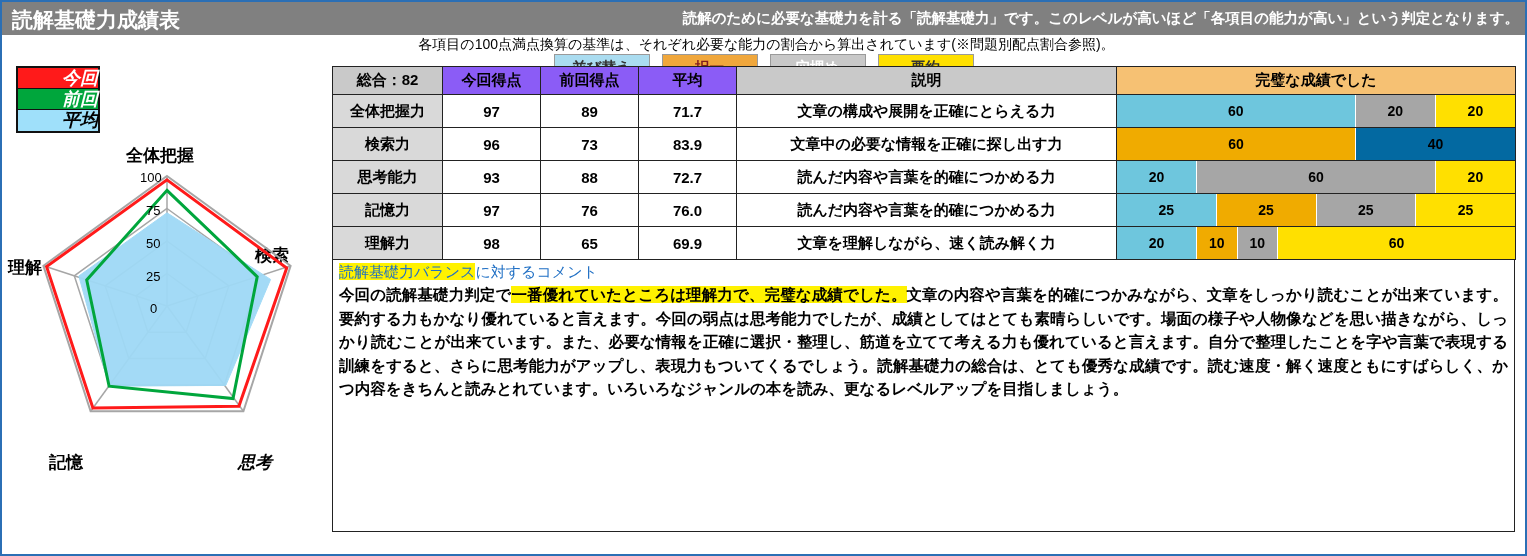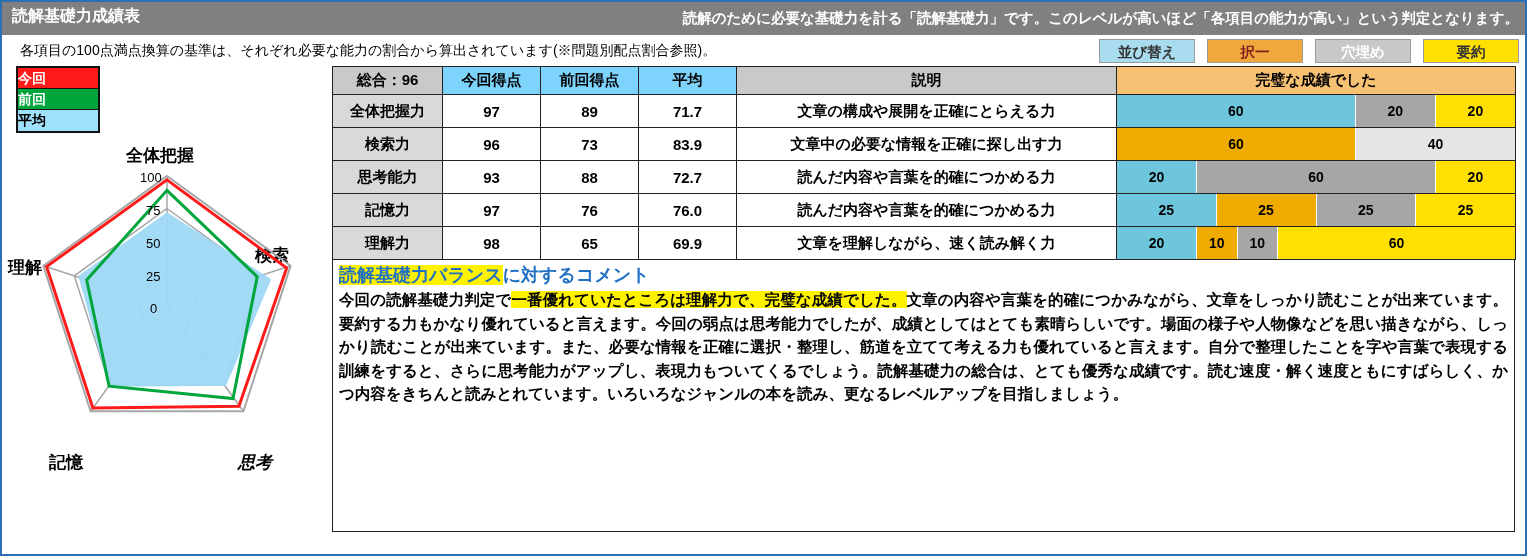--- a/index.html
+++ b/index.html
@@ -21,38 +21,39 @@
   .header {
     display:flex; align-items:stretch;
     height:34px;
     background:#808080;
     border-bottom:1px solid #ffffff;
   }
   .title-box {
     background:#808080;
     color:#ffffff;
     font-weight:bold;
-    font-size:16px;
+    font-size:21px;
     padding:4px 10px 0 10px;
     white-space:nowrap;
   }
   .header-sub {
     flex:1;
     color:#ffffff;
     font-weight:bold;
     font-size:14.5px;
     display:flex; align-items:center; justify-content:flex-end;
     padding-right:6px;
     white-space:nowrap;
   }
   
   .noterow {
     display:flex; align-items:center;
     height:30px;
-    padding-left:18px;
+    padding-left:6px;
+    flex-direction:column;
   }
   .note-text {
     font-size:14px;
     white-space:nowrap;
     flex:1;
   }
   .tabs { display:flex; gap:12px; padding-right:6px; }
   .tab {
     width:96px; height:24px; line-height:24px;
     text-align:center; font-size:14.5px; font-weight:bold;
@@ -74,24 +75,25 @@
   }
   .legend {
     position:absolute; left:14px; top:0px;
     border:2px solid #111;
     background:#fff;
     width:84px;
     z-index:4;
   }
   .legend-item {
     height:21px; line-height:21px;
-    font-size:14px; font-weight:bold;
-    text-align:left;
+    font-size:18px; font-weight:bold;
+    text-align:right;
     border-bottom:1px solid #111;
     color:#000;
+    font-style:italic;
   }
   .legend-item:last-child { border-bottom:none; }
   .lg-now  { background:#ff1a1a; color:#ffffff; }
   .lg-prev { background:#00a63c; color:#ffffff; }
   .lg-avg  { background:#9fe0fa; color:#000000; }
 
   .axis-label {
     position:absolute; font-size:17px; font-weight:bold; color:#000;
   }
   .radar-svg { position:absolute; left:20px; top:70px; }
@@ -102,21 +104,21 @@
   table.grid { border-collapse:collapse; width:1183px; table-layout:fixed; }
   table.grid td, table.grid th {
     border:1px solid #222;
     font-size:15px;
     height:28px;
     text-align:center;
     font-weight:bold;
     padding:0 2px;
   }
   .th-gray   { background:#c9c9c9; }
-  .th-green  { background:#7dd3fc; }
+  .th-green  { background:#8b5cf6; }
   .th-orange { background:#f6c173; }
   .rowhead   { background:#d9d9d9; }
   .desc { text-align:left; padding-left:6px; font-weight:bold; background:#ffffff; }
   .valcell { background:#ffffff; }
 
   
   .dist { padding:0 !important; height:28px; }
   .dist-wrap { display:flex; height:32px; width:100%; }
   .seg {
     display:flex; align-items:center; justify-content:center;
@@ -129,21 +131,21 @@
   
   .comment-box {
     border:1px solid #222;
     border-top:none;
     width:1183px;
     padding:3px 6px 6px 6px;
     background:#ffffff;
     height:272px;
   }
   .comment-title {
-    font-size:18px; font-weight:bold; color:#1f6fc4;
+    font-size:15px; font-weight:normal; color:#1f6fc4;
     background:#ffffff;
     margin-bottom:1px;
   }
   .comment-title .hl { background:#fff200; color:#1f6fc4; }
   .comment-body {
     font-size:15.5px; font-weight:bold; line-height:1.52;
     color:#000;
     text-align:justify;
   }
   .comment-body .hl { background:#fff200; }
@@ -217,21 +219,21 @@
         <colgroup>
           <col style="width:110px">
           <col style="width:98px">
           <col style="width:98px">
           <col style="width:98px">
           <col style="width:380px">
           <col style="width:399px">
         </colgroup>
         <tbody>
             <tr>
-          <th class="th-gray">総合：96</th>
+          <th class="th-gray">総合：82</th>
           <th class="th-green">今回得点</th>
           <th class="th-green">前回得点</th>
           <th class="th-green">平均</th>
           <th class="th-gray">説明</th>
           <th class="th-orange">完璧な成績でした</th>
         </tr>
 
         <tr>
           <td class="rowhead">全体把握力</td>
           <td class="valcell">97</td>
@@ -249,21 +251,21 @@
 
         <tr>
           <td class="rowhead">検索力</td>
           <td class="valcell">96</td>
           <td class="valcell">73</td>
           <td class="valcell">83.9</td>
           <td class="desc">文章中の必要な情報を正確に探し出す力</td>
           <td class="dist">
             <div class="dist-wrap">
               <div class="seg" style="flex:60;background:#f0ab00">60</div>
-              <div class="seg" style="flex:40;background:#e5e5e5">40</div>
+              <div class="seg" style="flex:40;background:#0369a1">40</div>
             </div>
           </td>
         </tr>
 
         <tr>
           <td class="rowhead">思考能力</td>
           <td class="valcell">93</td>
           <td class="valcell">88</td>
           <td class="valcell">72.7</td>
           <td class="desc">読んだ内容や言葉を的確につかめる力</td>

